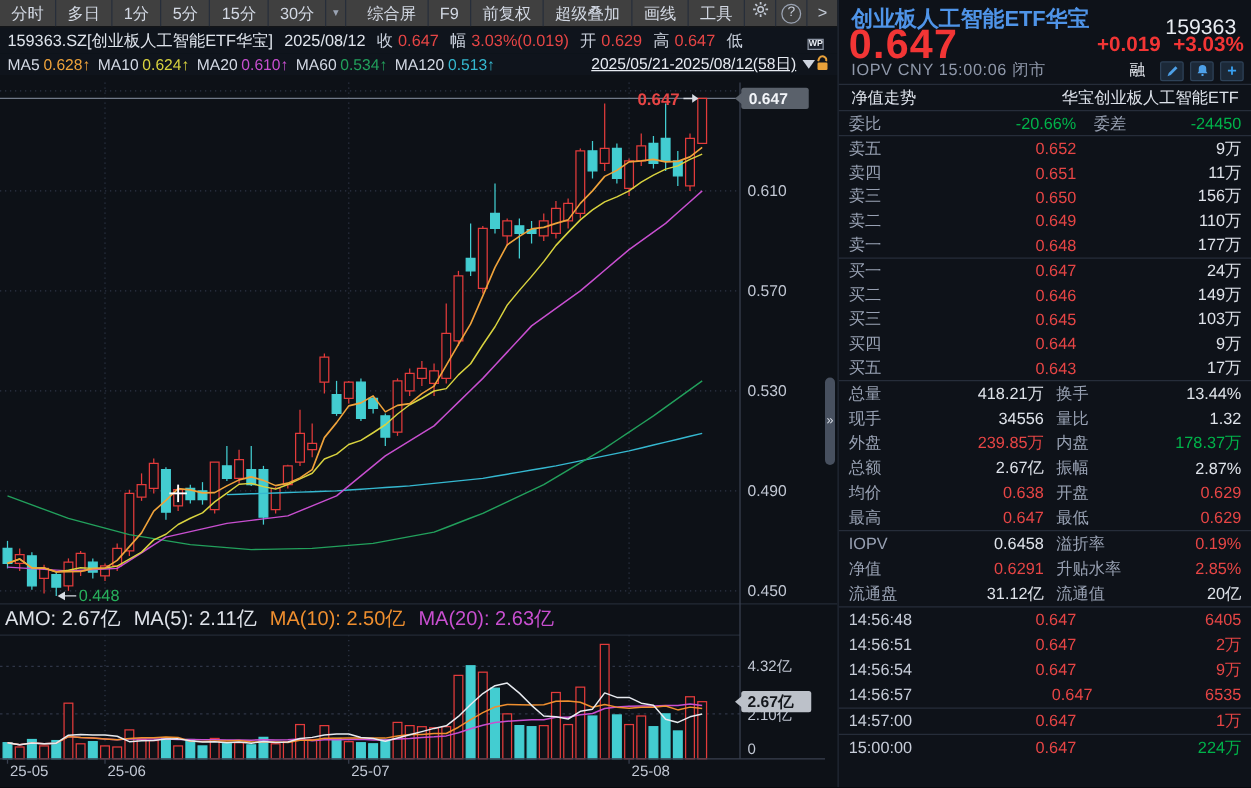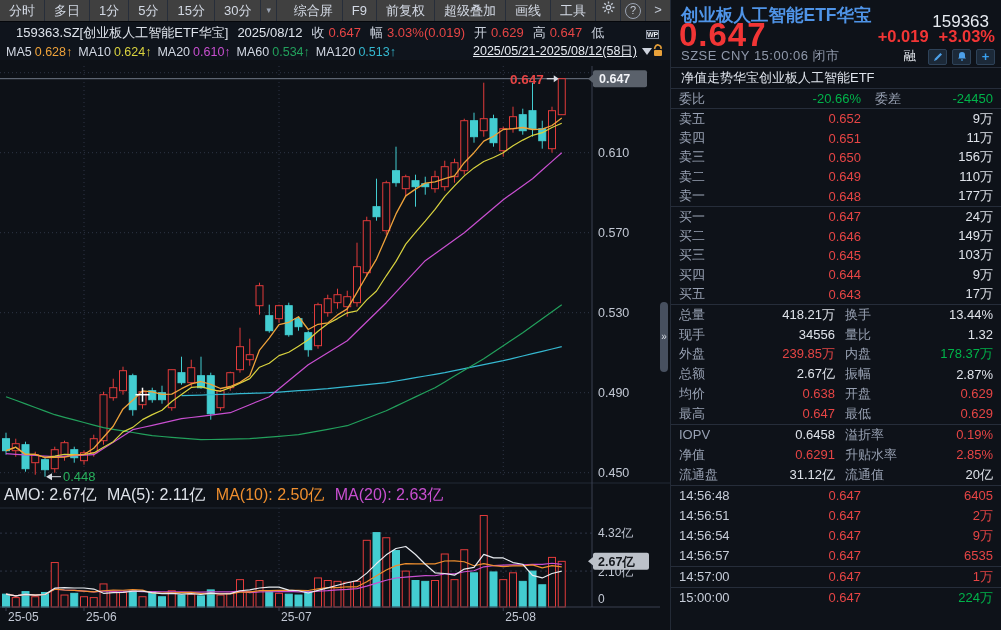--- a/index.html
+++ b/index.html
@@ -7,21 +7,21 @@
        font-family:"Liberation Sans","DejaVu Sans",sans-serif;color:#cdd3de;-webkit-font-smoothing:antialiased;}
   
   #left{position:absolute;left:0;top:0;width:670px;height:630px;background:#0d1117;}
   .tb{display:flex;align-items:center;font-size:13px;white-space:nowrap;}
   #row1{height:21px;background:#404040;border-bottom:1px solid #05070b;}
   #row1 .it{padding:0 9px;height:21px;line-height:21px;border-right:1px solid #272e3a;color:#d3d9e4;cursor:default;}
   #row1 .caret{padding:0 5px;font-size:9px;color:#9aa3b3;border-right:1px solid #272e3a;height:21px;line-height:21px;}
   #row1 .sp{flex:1;}
   #row1 .ico{width:24px;text-align:center;border-right:1px solid #272e3a;height:21px;line-height:20px;color:#c3cad6;}
   #row1 .ico:last-child{border-right:none;}
-  #row2{height:21px;background:#0f141c;padding-left:16px;font-size:13px;}
+  #row2{height:21px;background:#0f141c;padding-left:6px;font-size:13px;}
   #row2 .lab{color:#c9d0dc;margin-left:9px;}
   #row2 .val{color:#e64545;margin-left:4px;}
   #row2 .wht{color:#dfe4ec;margin-left:9px;}
   #wp-ico{margin-left:8px;margin-right:4px;width:20px;height:15px;position:relative;top:0;}
   #wp-ico .scr{width:18px;height:11px;border:1px solid #8b93a2;background:#1a202b;color:#e8ecf2;
        font-size:7px;font-weight:bold;text-align:center;line-height:11px;}
   #wp-ico .base{width:10px;height:2px;background:#c03a34;margin:0 auto;}
   #row3{height:17px;background:#0f141c;padding-left:4px;font-size:12.5px;}
   #row3 .ml{color:#d3d9e4;margin-left:6px;}
   #row3 .mv{margin-left:3px;}
@@ -43,21 +43,21 @@
   #rp-code{position:absolute;right:12px;top:12px;font-size:17px;color:#e8ecf2;}
   #rp-price{position:absolute;left:8px;top:16px;font-size:33px;font-weight:bold;color:#f23535;letter-spacing:1px;}
   #rp-chg{position:absolute;right:6px;top:27px;font-size:16.5px;font-weight:bold;color:#f23535;}
   #rp-chg span{margin-left:10px;}
   #rp-sub{position:absolute;left:10px;bottom:2px;color:#8f98aa;font-size:13px;letter-spacing:.5px;}
   #rp-icons{position:absolute;right:6px;bottom:2px;display:flex;align-items:center;}
   #rp-icons .badge{color:#e8ecf2;font-size:12.5px;margin-right:7px;}
   #rp-icons .tile{width:17px;height:14px;background:#1c2938;border:1px solid #2e4258;border-radius:2px;
         margin-left:5px;display:flex;align-items:center;justify-content:center;}
   #rp-icons .plus{color:#38a0f0;font-weight:bold;font-size:13px;line-height:12px;}
-  #nav-row{display:flex;justify-content:flex-start;align-items:center;height:20px;padding:0 10px;
+  #nav-row{display:flex;justify-content:space-between;align-items:center;height:20px;padding:0 10px;
         border-bottom:1px solid #262d3a;color:#dfe4ec;}
   .r-row{display:flex;align-items:center;height:19.4px;padding:0 8px;}
   .r-row .l{width:58px;color:#98a1b3;}
   .r-row .m{width:124px;text-align:right;}
   .r-row .r{flex:1;text-align:right;}
   .s-row .l{width:56px;color:#98a1b3;}
   .s-row .v1{width:100px;text-align:right;}
   .s-row .l2{width:78px;padding-left:10px;color:#98a1b3;box-sizing:border-box;}
   .s-row .v2{flex:1;text-align:right;}
   .t-row .l{width:70px;color:#c6ccd8;}
@@ -395,21 +395,21 @@
 
   <div id="right">
 
     <div id="rp-header">
       <div id="rp-title">创业板人工智能ETF华宝</div>
       <div id="rp-code">159363</div>
       <div id="rp-price">0.647</div>
       <div id="rp-chg">
         <span>+0.019</span><span>+3.03%</span>
       </div>
-      <div id="rp-sub">SZSE   CNY   15:00:06   闭市</div>
+      <div id="rp-sub">IOPV   CNY   15:00:06   闭市</div>
       <div id="rp-icons">
         <span class="badge">融</span>
         <span class="tile">
           <svg width="10" height="10" viewBox="0 0 10 10">
               <path d="M1 9 L2 6.4 L7.4 1 L9 2.6 L3.6 8 Z" fill="#4da0e8"></path>
             </svg>
         </span>
         <span class="tile">
           <svg width="10" height="11" viewBox="0 0 10 11">
               <path d="M5 1 a3 3 0 0 1 3 3 v2.2 l1 1.3 H1 l1-1.3 V4 a3 3 0 0 1 3-3 Z" fill="#4da0e8"></path>
@@ -553,21 +553,21 @@
     <div class="r-row t-row" style="height:20px;">
         <span class="l">14:56:51</span>
         <span class="m red">0.647</span>
         <span class="r red">2万</span>
       </div>
     <div class="r-row t-row" style="height:20px;">
         <span class="l">14:56:54</span>
         <span class="m red">0.647</span>
         <span class="r red">9万</span>
       </div>
-    <div class="r-row t-row" style="height:20px;">
+    <div class="r-row t-row" style="height:20px;gap:13px;">
         <span class="l">14:56:57</span>
         <span class="m red">0.647</span>
         <span class="r red">6535</span>
       </div>
     <div class="hr"></div>
     <div class="r-row t-row" style="height:20px;">
         <span class="l">14:57:00</span>
         <span class="m red">0.647</span>
         <span class="r red">1万</span>
       </div>

